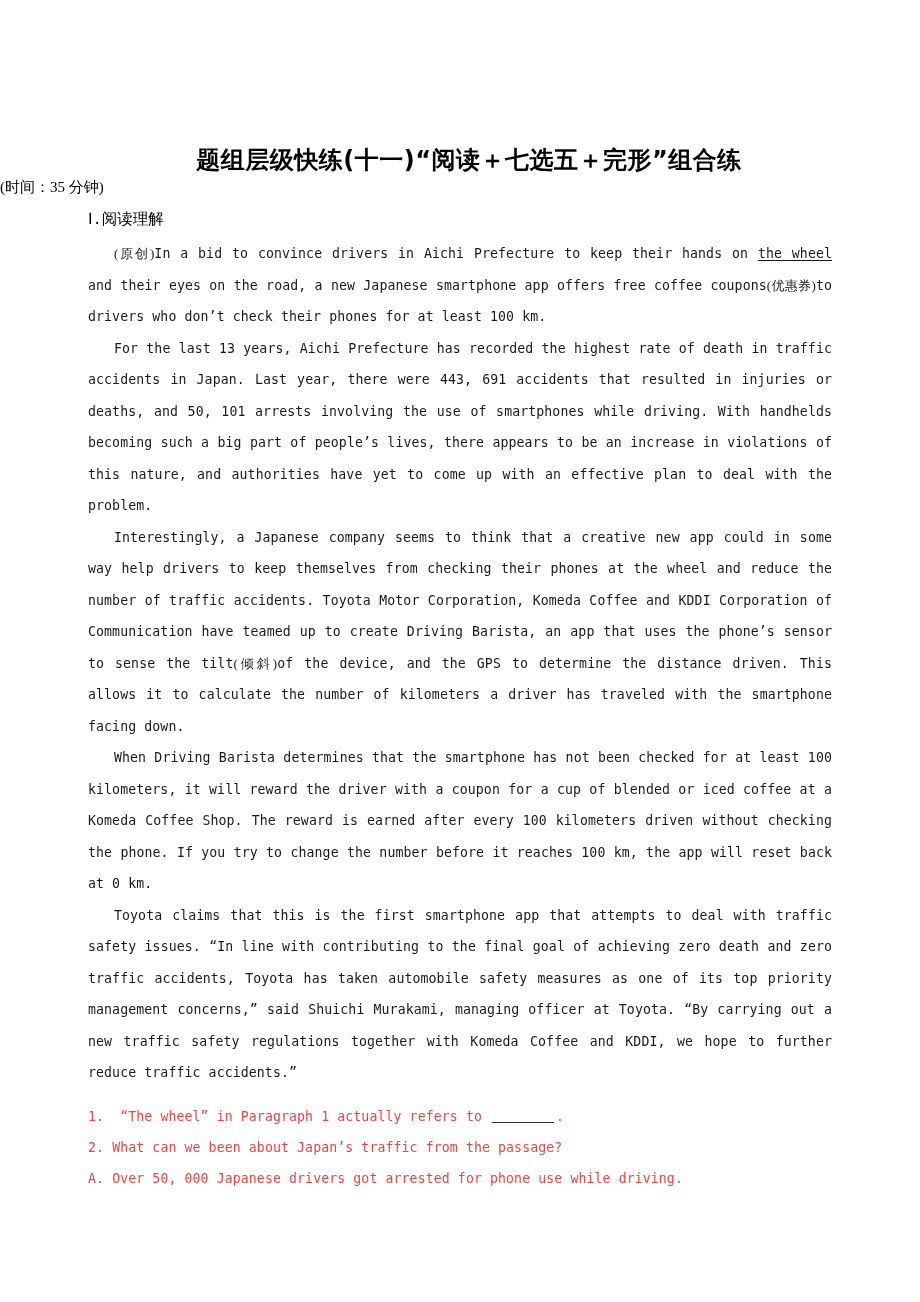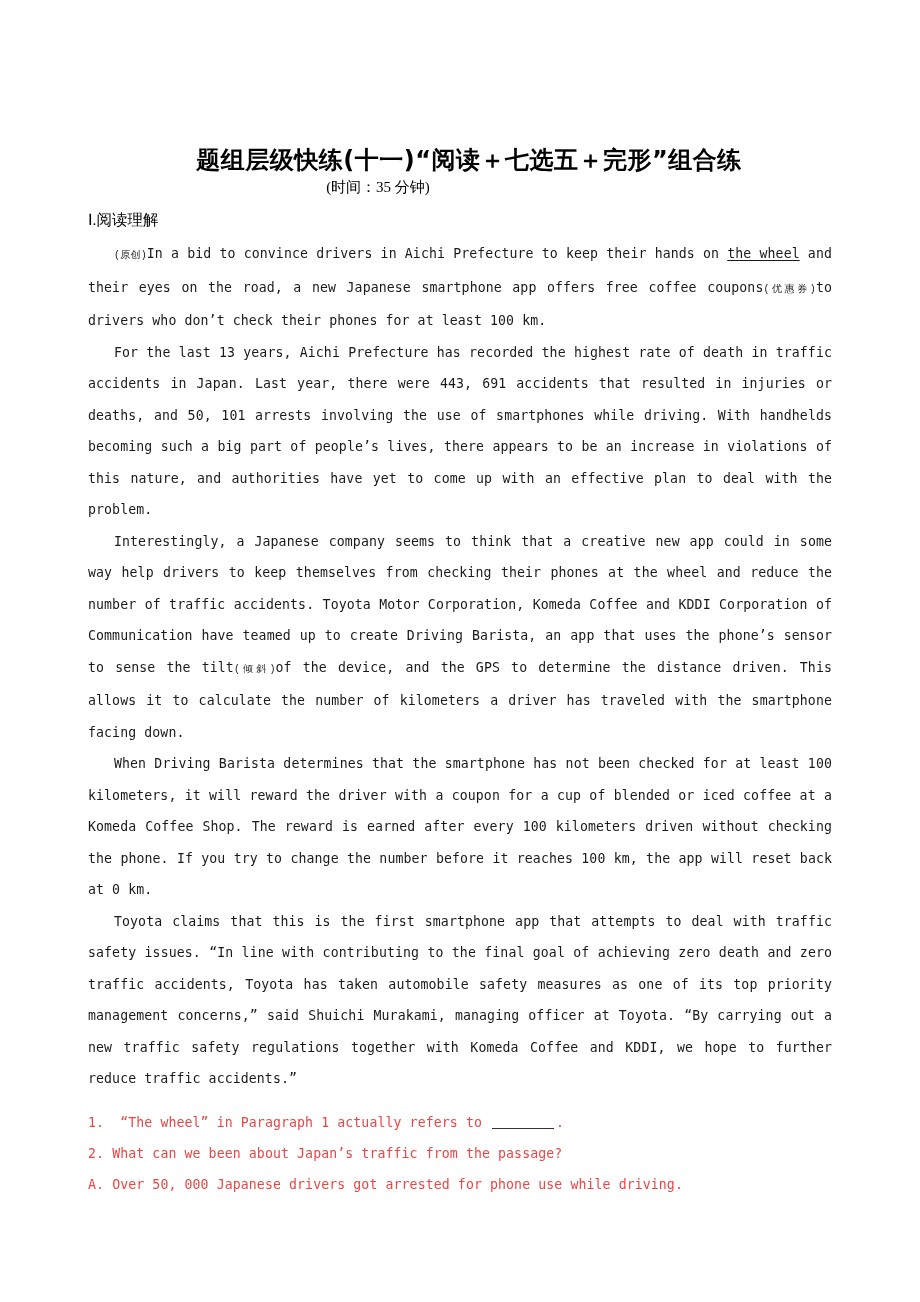--- a/index.html
+++ b/index.html
@@ -31,36 +31,36 @@
     font-weight: bold;
     letter-spacing: 0.5px;
     color: #000000;
     white-space: nowrap;
   }
   .doc-subtitle {
     position: absolute;
     left: 0;
     top: 178px;
     width: 756px;
-    text-align: center;
+    text-align: left;
     font-family: "Liberation Serif", "DejaVu Serif", serif;
     font-size: 15px;
     color: #000000;
   }
 
   
   .body-area {
     position: absolute;
     left: 88px;
     top: 208px;
     width: 744px;
   }
 
   .section-head {
-    font-family: Liberation Serif, serif;
+    font-family: Liberation Mono, monospace;
     font-size: 15.5px;
     color: #000000;
     margin: 0 0 6px 0;
     line-height: 24px;
   }
 
   .instruction {
     font-family: "Liberation Serif", "DejaVu Serif", serif;
     font-size: 15px;
     color: #000000;
@@ -76,22 +76,22 @@
     color: #1a1a1a;
     line-height: 31.5px;
     margin: 0;
     text-align: justify;
     text-justify: inter-word;
     text-indent: 26px;
     letter-spacing: 0.1px;
   }
 
   .para .cn {
-    font-family: Liberation Mono, monospace;
-    font-size: 10px;
+    font-family: Liberation Serif, serif;
+    font-size: 13px;
   }
 
   u.kw {
     text-decoration: underline;
     text-underline-offset: 2px;
   }
 
   
   .q-list { margin-top: 12px; }
   .q-line {

